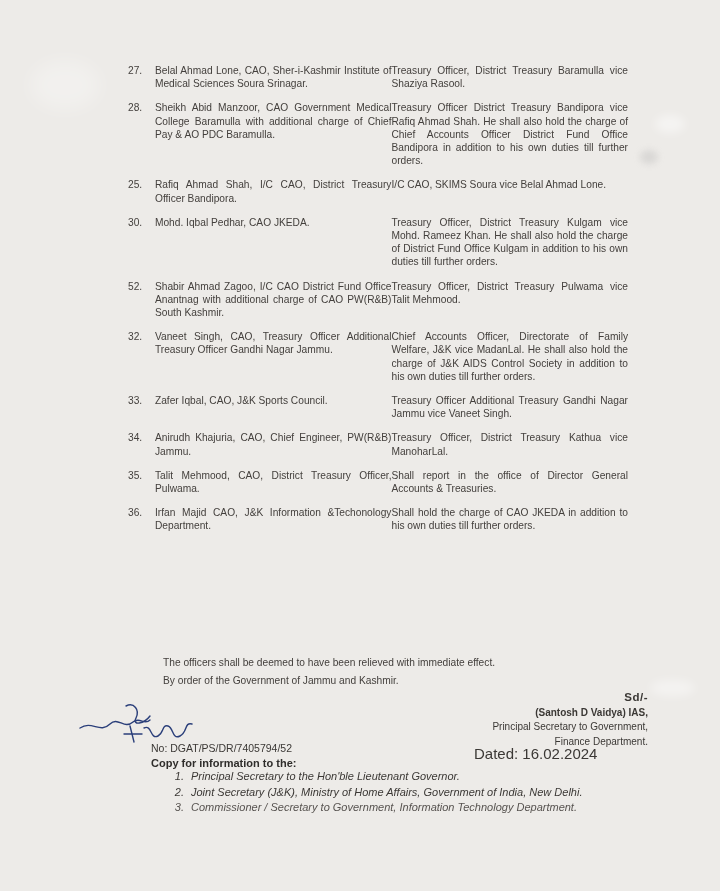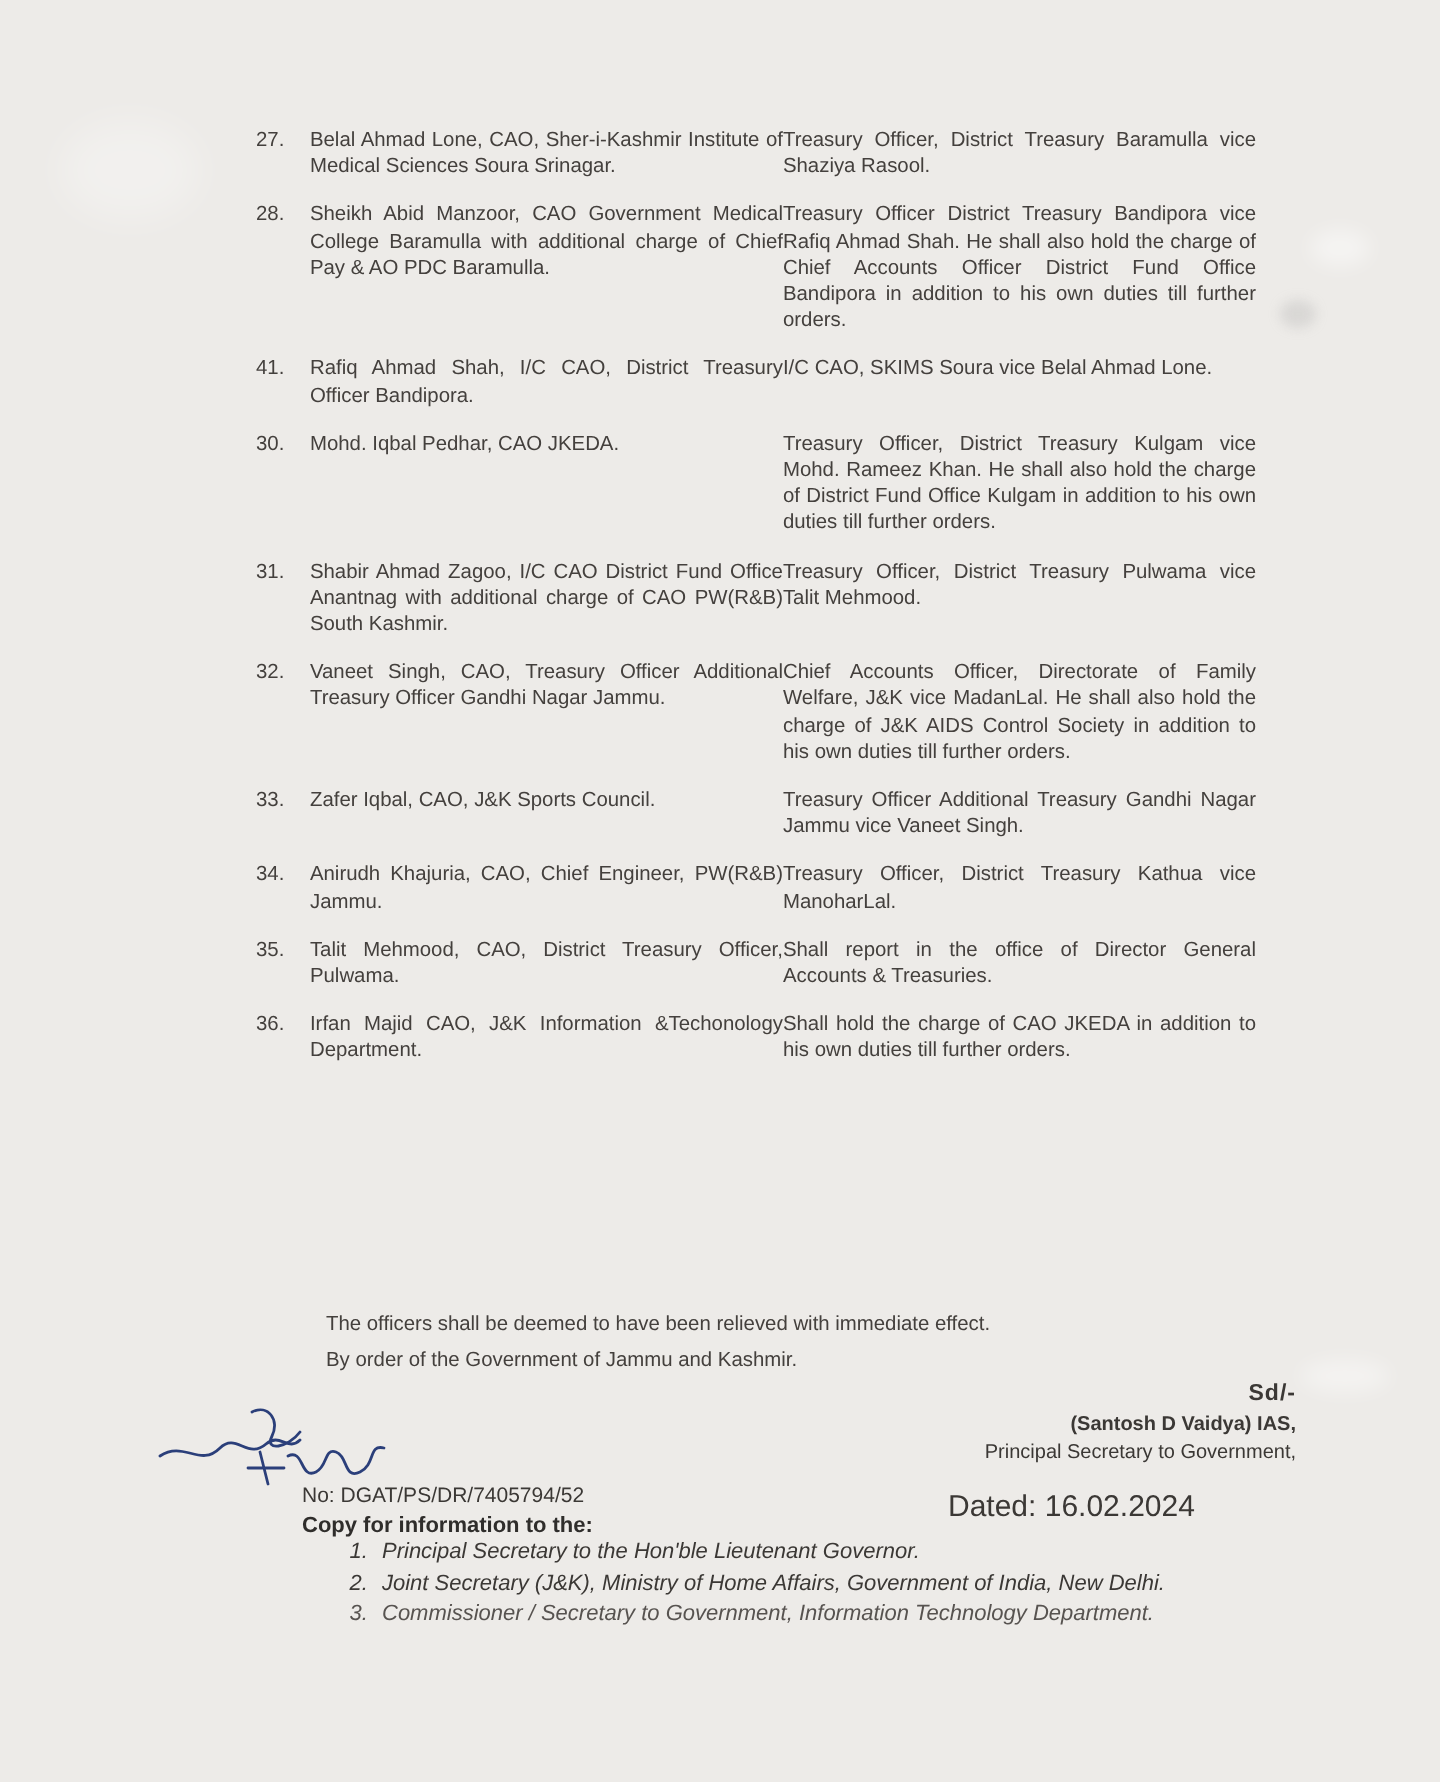--- a/index.html
+++ b/index.html
@@ -156,31 +156,31 @@
         <td class="num">27.</td>
         <td class="left">Belal Ahmad Lone, CAO, Sher-i-Kashmir Institute of Medical Sciences Soura Srinagar.</td>
         <td class="right">Treasury Officer, District Treasury Baramulla vice Shaziya Rasool.</td>
       </tr>
       <tr>
         <td class="num">28.</td>
         <td class="left">Sheikh Abid Manzoor, CAO Government Medical College Baramulla with additional charge of Chief Pay &amp; AO PDC Baramulla.</td>
         <td class="right">Treasury Officer District Treasury Bandipora vice Rafiq Ahmad Shah. He shall also hold the charge of Chief Accounts Officer District Fund Office Bandipora in addition to his own duties till further orders.</td>
       </tr>
       <tr>
-        <td class="num">41.</td>
+        <td class="num">25.</td>
         <td class="left">Rafiq Ahmad Shah, I/C CAO, District Treasury Officer Bandipora.</td>
         <td class="right">I/C CAO, SKIMS Soura vice Belal Ahmad Lone.</td>
       </tr>
       <tr>
         <td class="num">30.</td>
         <td class="left">Mohd. Iqbal Pedhar, CAO JKEDA.</td>
         <td class="right">Treasury Officer, District Treasury Kulgam vice Mohd. Rameez Khan. He shall also hold the charge of District Fund Office Kulgam in addition to his own duties till further orders.</td>
       </tr>
       <tr>
-        <td class="num">31.</td>
+        <td class="num">52.</td>
         <td class="left">Shabir Ahmad Zagoo, I/C CAO District Fund Office Anantnag with additional charge of CAO PW(R&amp;B) South Kashmir.</td>
         <td class="right">Treasury Officer, District Treasury Pulwama vice Talit Mehmood.</td>
       </tr>
       <tr>
         <td class="num">32.</td>
         <td class="left">Vaneet Singh, CAO, Treasury Officer Additional Treasury Officer Gandhi Nagar Jammu.</td>
         <td class="right">Chief Accounts Officer, Directorate of Family Welfare, J&amp;K vice MadanLal. He shall also hold the charge of J&amp;K AIDS Control Society in addition to his own duties till further orders.</td>
       </tr>
       <tr>
         <td class="num">33.</td>
@@ -205,20 +205,21 @@
     </tbody>
   </table>
 
   <div class="tail tail-line-2">By order of the Government of Jammu and Kashmir.</div>
   <div class="tail tail-line-1">The officers shall be deemed to have been relieved with immediate effect.</div>
 
   <div class="sign-block">
     <div class="sd">Sd/-</div>
     <div class="name">(Santosh D Vaidya) IAS,</div>
     <div class="role1">Principal Secretary to Government,</div>
+    <div class="role2">Finance Department.</div>
   </div>
 
   <div class="dated">Dated: 16.02.2024</div>
   <div class="no-line">No:  DGAT/PS/DR/7405794/52</div>
   <div class="copy-head">Copy for information to the:</div>
 
   <ol class="copy-list">
     <li>Principal Secretary to the Hon'ble Lieutenant Governor.</li>
     <li>Joint Secretary (J&amp;K), Ministry of Home Affairs, Government of India, New Delhi.</li>
     <li class="faded">Commissioner / Secretary to Government, Information Technology Department.</li>

